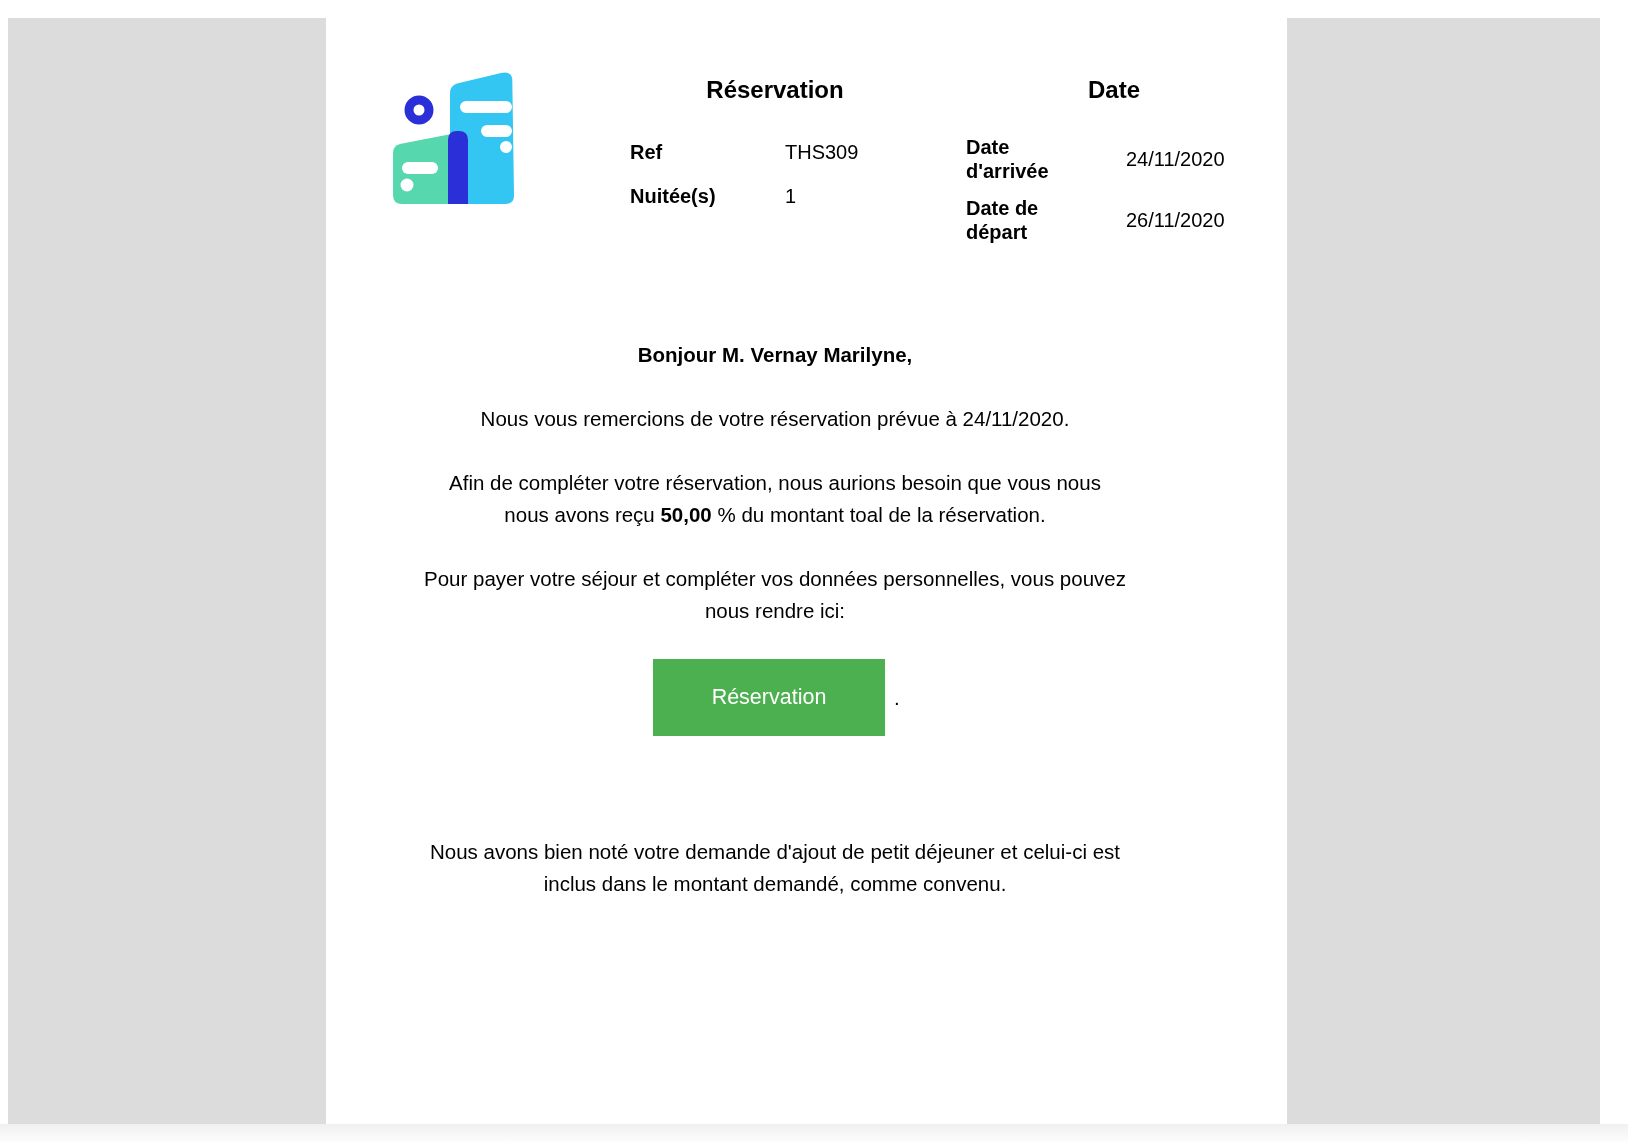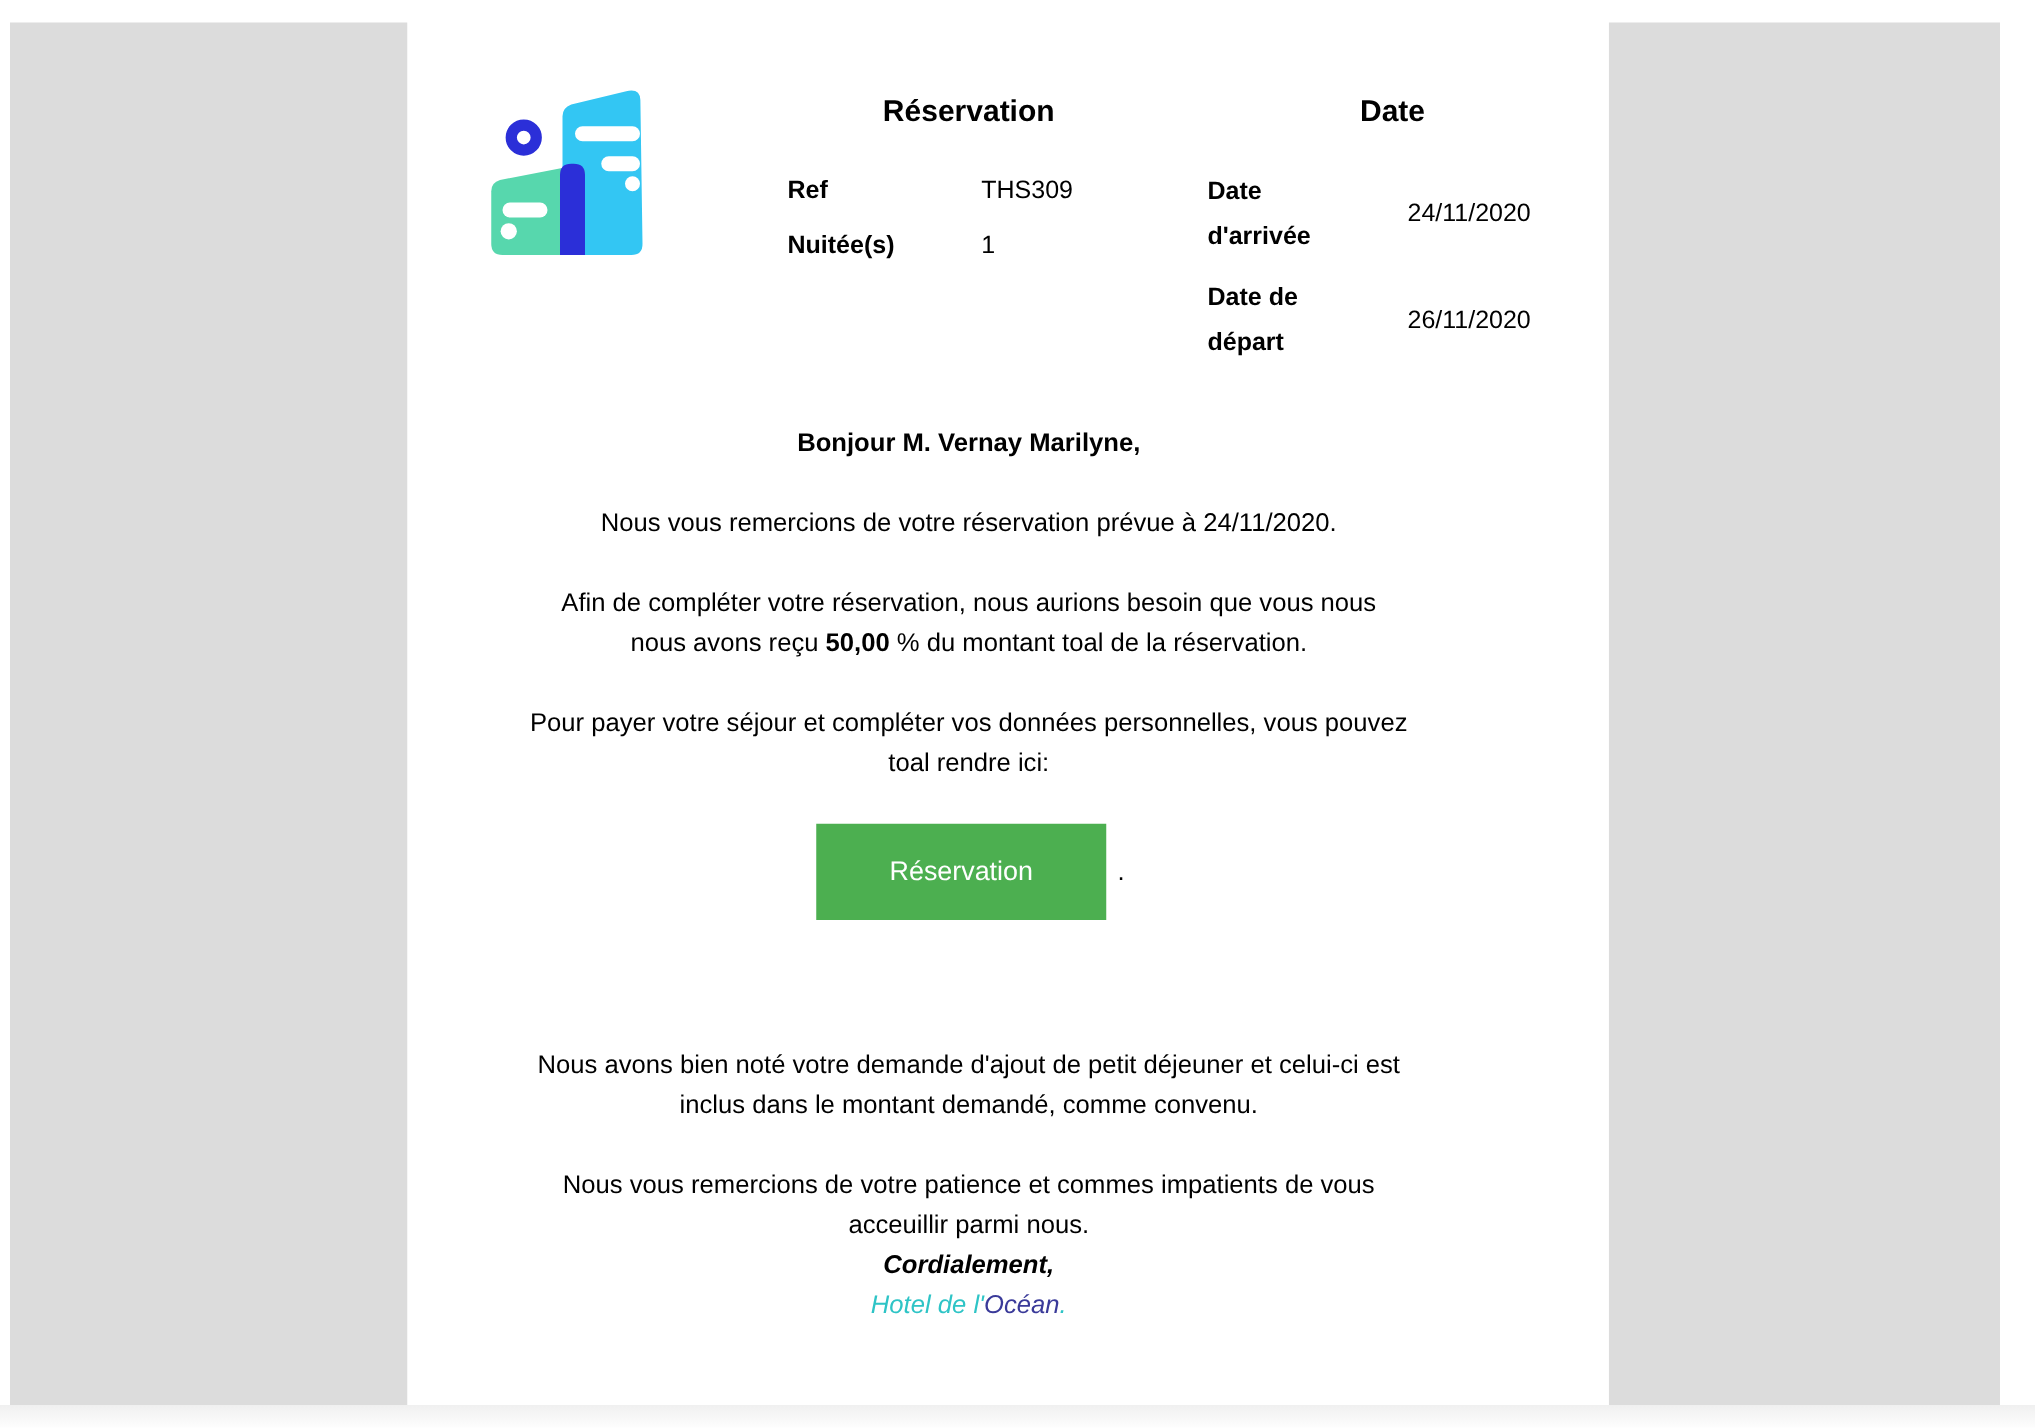--- a/index.html
+++ b/index.html
@@ -22,21 +22,21 @@
   .email{position:absolute;left:326px;top:0;width:961px;height:1124px;background:#ffffff;}
 
   
   .logo{position:absolute;left:36px;top:49px;width:160px;height:160px;}
   .hdr-block{position:absolute;top:75px;}
   .hdr-block.res{left:304px;width:290px;}
   .hdr-block.date{left:640px;width:296px;}
   .block-title{font-size:24px;font-weight:bold;text-align:center;line-height:30px;}
   .kv{display:grid;row-gap:14px;font-size:20px;}
   .res .kv{grid-template-columns:155px 1fr;margin-top:32px;line-height:30px;}
-  .date .kv{grid-template-columns:160px 1fr;margin-top:30px;line-height:36px;row-gap:13px;}
+  .date .kv{grid-template-columns:160px 1fr;margin-top:30px;line-height:24px;row-gap:13px;}
   .kv .k{font-weight:bold;}
   .date .kv .k{max-width:120px;}
   .date .kv .v{align-self:center;}
 
   
   .letter{position:absolute;left:49px;top:339px;width:800px;font-size:20.5px;}
   .line{line-height:32px;white-space:nowrap;}
   .para{margin:0 0 32px 0;text-align:center;}
   .greeting{font-weight:bold;}
   b{font-weight:bold;}
@@ -106,34 +106,28 @@
       <div class="line">Nous vous remercions de votre réservation prévue à 24/11/2020.</div>
     </div>
 
     <div class="para">
       <div class="line">Afin de compléter votre réservation, nous aurions besoin que vous nous</div>
       <div class="line"><span>nous avons reçu </span><b>50,00</b><span> % du montant toal de la réservation.</span></div>
     </div>
 
     <div class="para">
       <div class="line">Pour payer votre séjour et compléter vos données personnelles, vous pouvez</div>
-      <div class="line">toal rendre ici:</div>
+      <div class="line">nous rendre ici:</div>
     </div>
 
     <div class="button-row">
       <div class="btn">Réservation</div>
       <span class="btn-suffix">.</span>
     </div>
 
     <div class="para">
       <div class="line">Nous avons bien noté votre demande d'ajout de petit déjeuner et celui-ci est</div>
       <div class="line">inclus dans le montant demandé, comme convenu.</div>
     </div>
 
-    <div class="para">
-      <div class="line">Nous vous remercions de votre patience et commes impatients de vous</div>
-      <div class="line">acceuillir parmi nous.</div>
-      <div class="line closing">Cordialement,</div>
-      <div class="line signature"><span class="sig-teal">Hotel de l'</span><span class="sig-navy">Océan</span><span class="sig-teal">.</span></div>
-    </div>
   </div>
 
 </div>
 
 </body></html>

